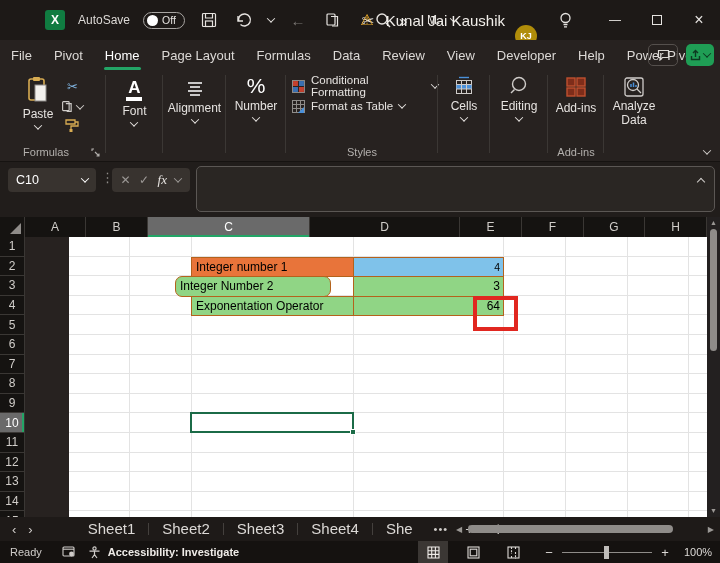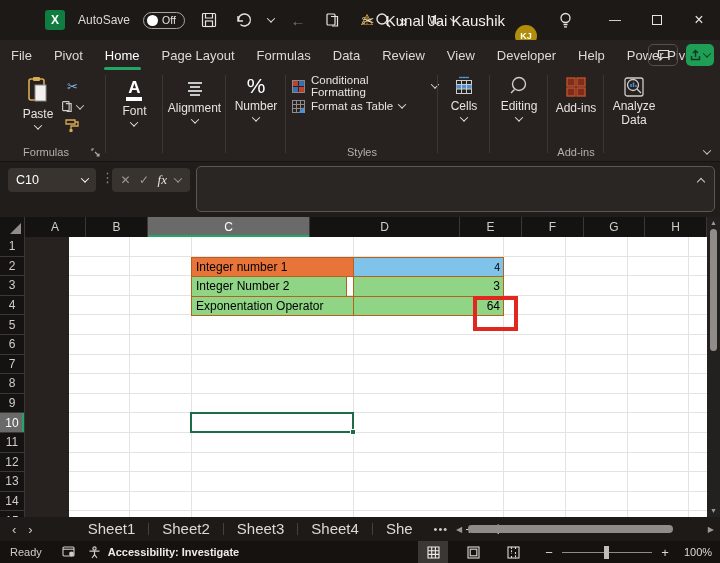--- a/index.html
+++ b/index.html
@@ -407,21 +407,21 @@
     <div class="vline" style="left:122px;"></div>
     <div class="vline" style="left:284px;"></div>
     <div class="vline" style="left:434px;"></div>
     <div class="vline" style="left:496px;"></div>
     <div class="vline" style="left:558px;"></div>
     <div class="vline" style="left:619px;"></div>
     <div class="vline" style="left:681px;"></div>
 
     <div class="cell" style="left:122px; top:19.6px; width:163px; background:#e8743a;">Integer number 1</div>
     <div class="cell num" style="left:284px; top:19.6px; width:151px; background:#7fc2ea; font-size:10.5px;">4</div>
-    <div class="cell" style="left:122px; top:39.2px; width:156px; background:#90d585;">Integer Number 2</div>
+    <div class="cell" style="left:106px; top:39.2px; width:156px; background:#90d585;border-radius:7px;">Integer Number 2</div>
     <div class="cell num" style="left:284px; top:39.2px; width:151px; background:#90d585;">3</div>
     <div class="cell" style="left:122px; top:58.8px; width:163px; background:#90d585;">Exponentation Operator</div>
     <div class="cell num" style="left:284px; top:58.8px; width:151px; background:#90d585;">64</div>
 
     <div class="redbox"></div>
 
     <div class="selbox">
       <div class="handle"></div>
     </div>
   </div>

